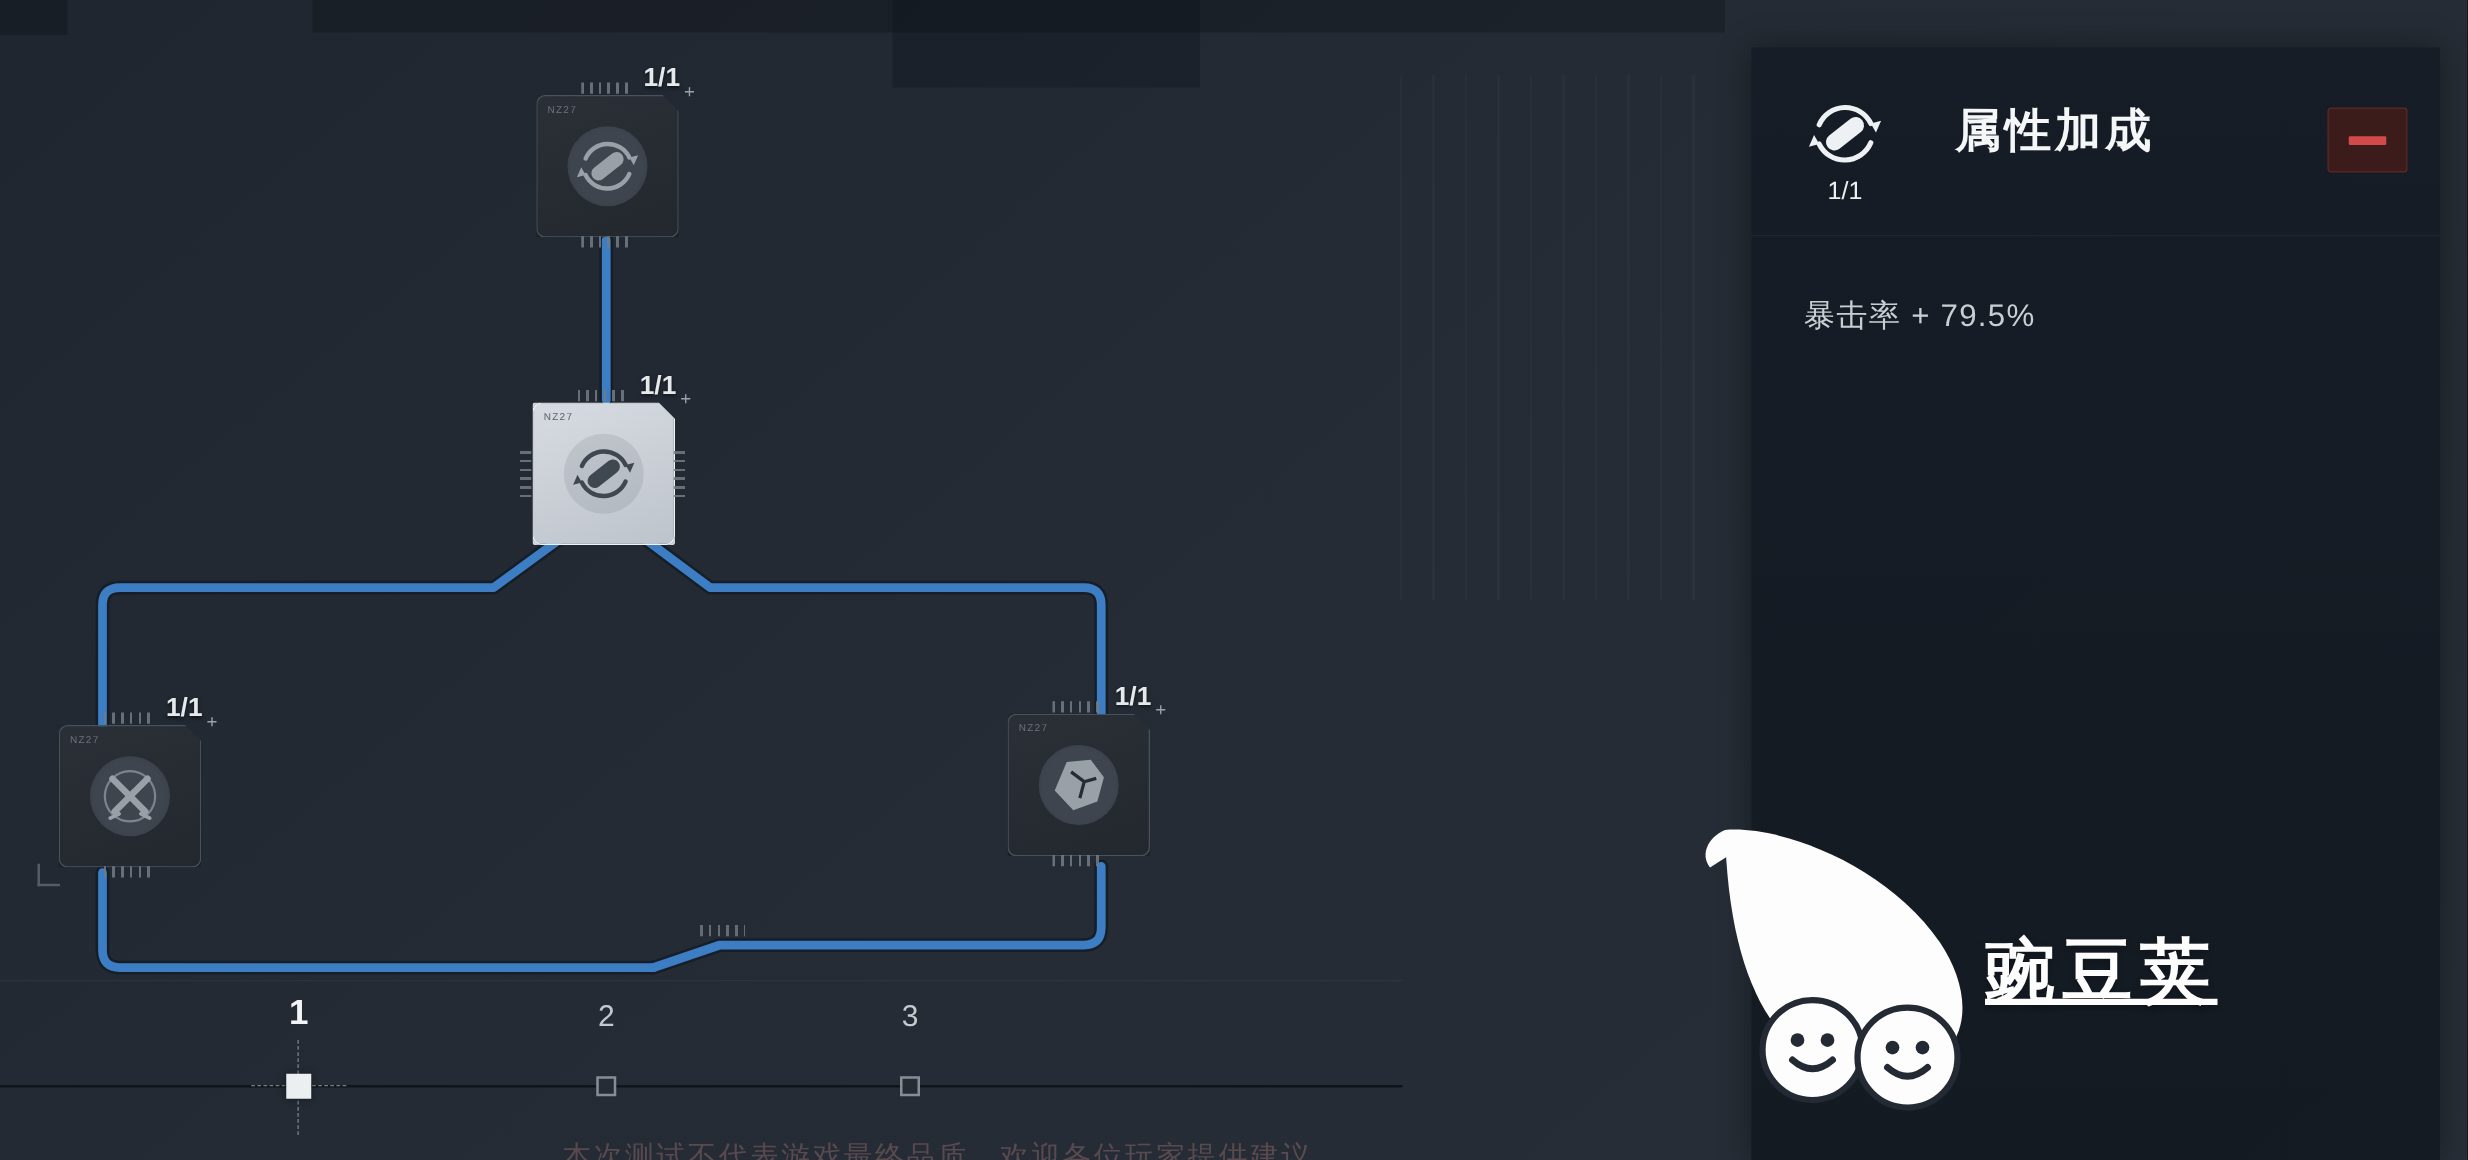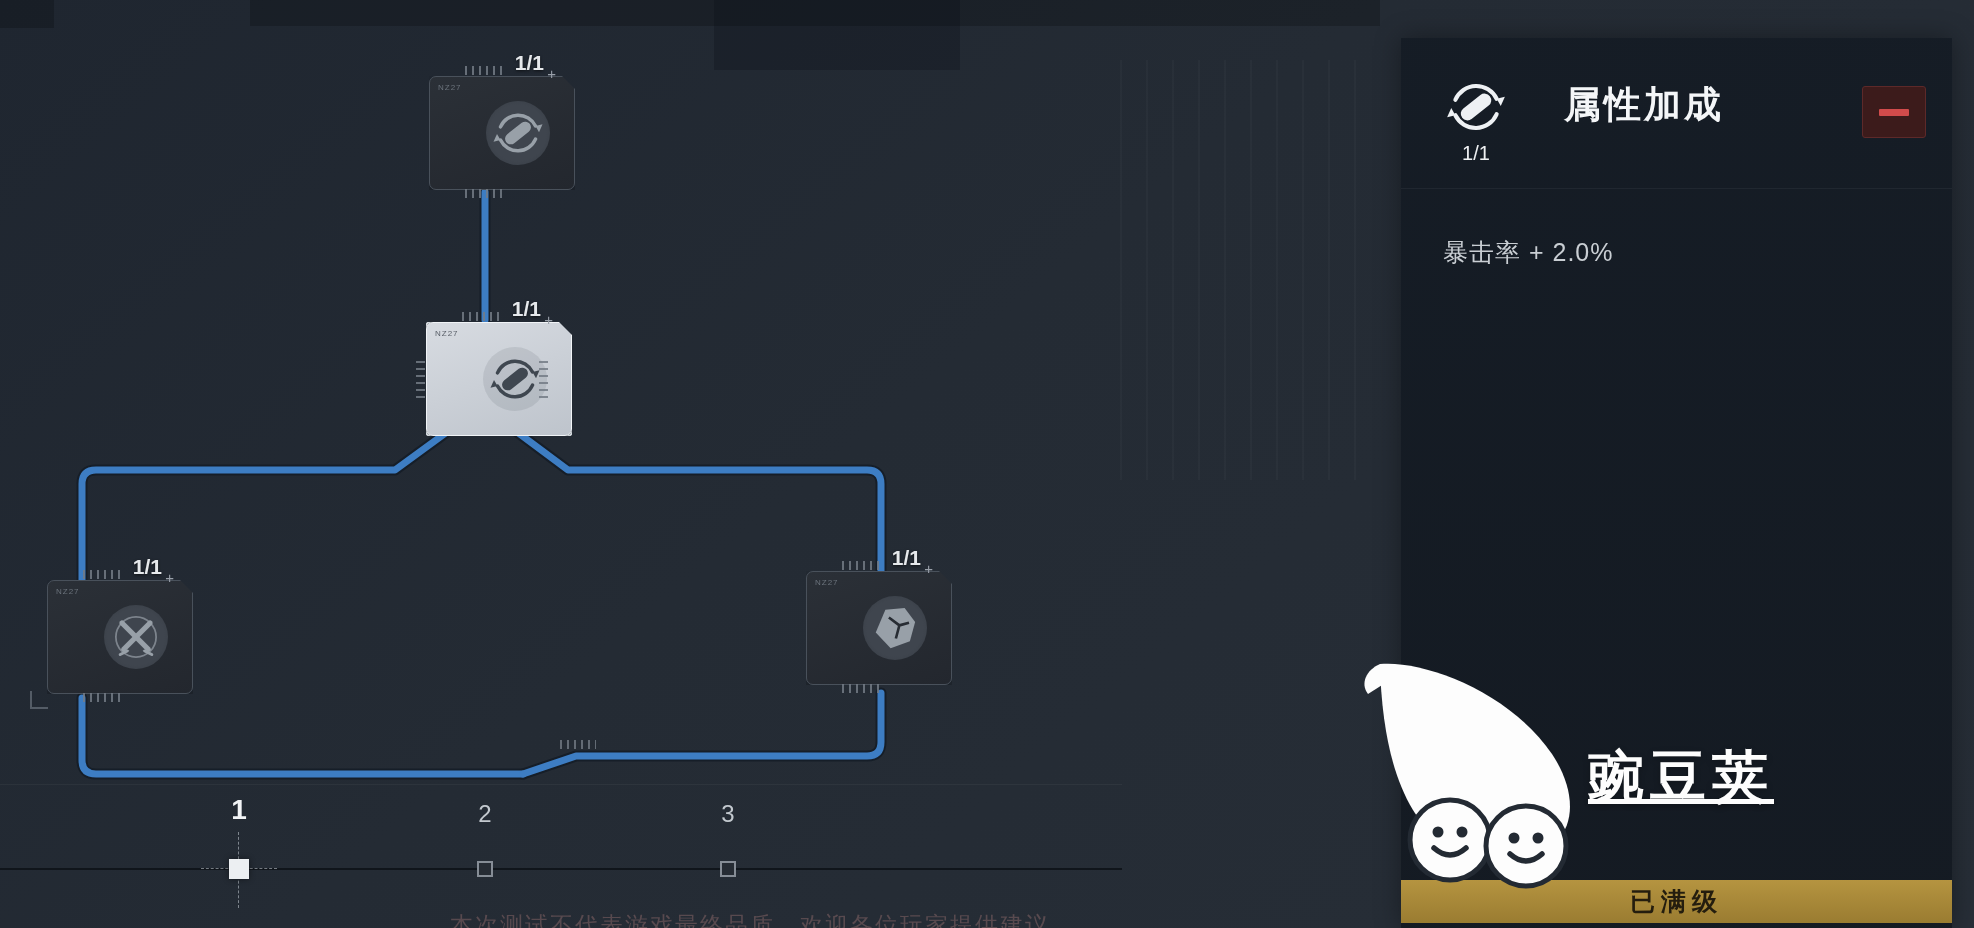--- a/index.html
+++ b/index.html
@@ -22,21 +22,21 @@
   .connectors .wire{stroke:#3d7dc3;stroke-width:7;fill:none;stroke-linejoin:round;stroke-linecap:round;}
 
   
   .chip-node{position:absolute;width:150px;height:150px;z-index:2;cursor:pointer;}
   .chip-body{
     position:absolute;left:19px;top:19px;width:112px;height:112px;
     background:linear-gradient(160deg,#2b3037,#23272e);
     border:1px solid #49515b;border-radius:7px;
     box-shadow:0 6px 14px rgba(0,0,0,.38);
     clip-path:polygon(0 0, calc(100% - 13px) 0, 100% 13px, 100% 100%, 0 100%);
-    display:flex;align-items:center;justify-content:center;padding-left:32px;
+    display:flex;align-items:center;justify-content:center;
   }
   .chip-node.selected .chip-body{
     background:linear-gradient(160deg,#d7dbe1,#bec4cc);
     border:1px solid #f1f4f7;
     box-shadow:0 0 0 2px rgba(240,244,248,.85), 0 0 20px rgba(210,225,240,.35);
   }
   .chip-code{position:absolute;left:8px;top:6px;font-size:8px;letter-spacing:1px;color:#6b737c;}
   .chip-node.selected .chip-code{color:#595f68;}
   .chip-plus{position:absolute;right:4px;top:8px;font-size:15px;color:#9aa1aa;z-index:3;}
   .chip-count{
@@ -244,22 +244,21 @@
             <rect x="15" y="25.5" width="34" height="13" rx="6.5" fill="currentColor"></rect>
           </g>
       </svg>
     </div>
     <div class="panel-icon-count">1/1</div>
     <div class="panel-title">属性加成</div>
     <div class="collapse-btn">
       <div class="bar"></div>
     </div>
     <div class="panel-divider"></div>
-    <div class="panel-effect">暴击率 + 2.0%</div>
-    <div class="max-btn">已满级</div>
+    <div class="panel-effect">暴击率 + 79.5%</div>
   </div>
 
   <div class="watermark">
     <svg class="wm-logo" viewBox="0 0 252 234">
       <path d="M 30 6 C 72 2 158 32 202 96 C 222 126 228 162 206 184 C 178 210 126 208 90 182 C 54 156 32 96 30 6 Z" fill="#fdfdfd"></path>
       <path d="M 30 6 C 16 12 10 26 18 36 L 40 22 Z" fill="#fdfdfd"></path>
       <circle cx="100" cy="182" r="40" fill="#fdfdfd" stroke="#232a33" stroke-width="5"></circle>
       <circle cx="176" cy="188" r="40" fill="#fdfdfd" stroke="#232a33" stroke-width="5"></circle>
       <circle cx="88" cy="174" r="5.5" fill="#232a33"></circle>
       <circle cx="112" cy="174" r="5.5" fill="#232a33"></circle>

